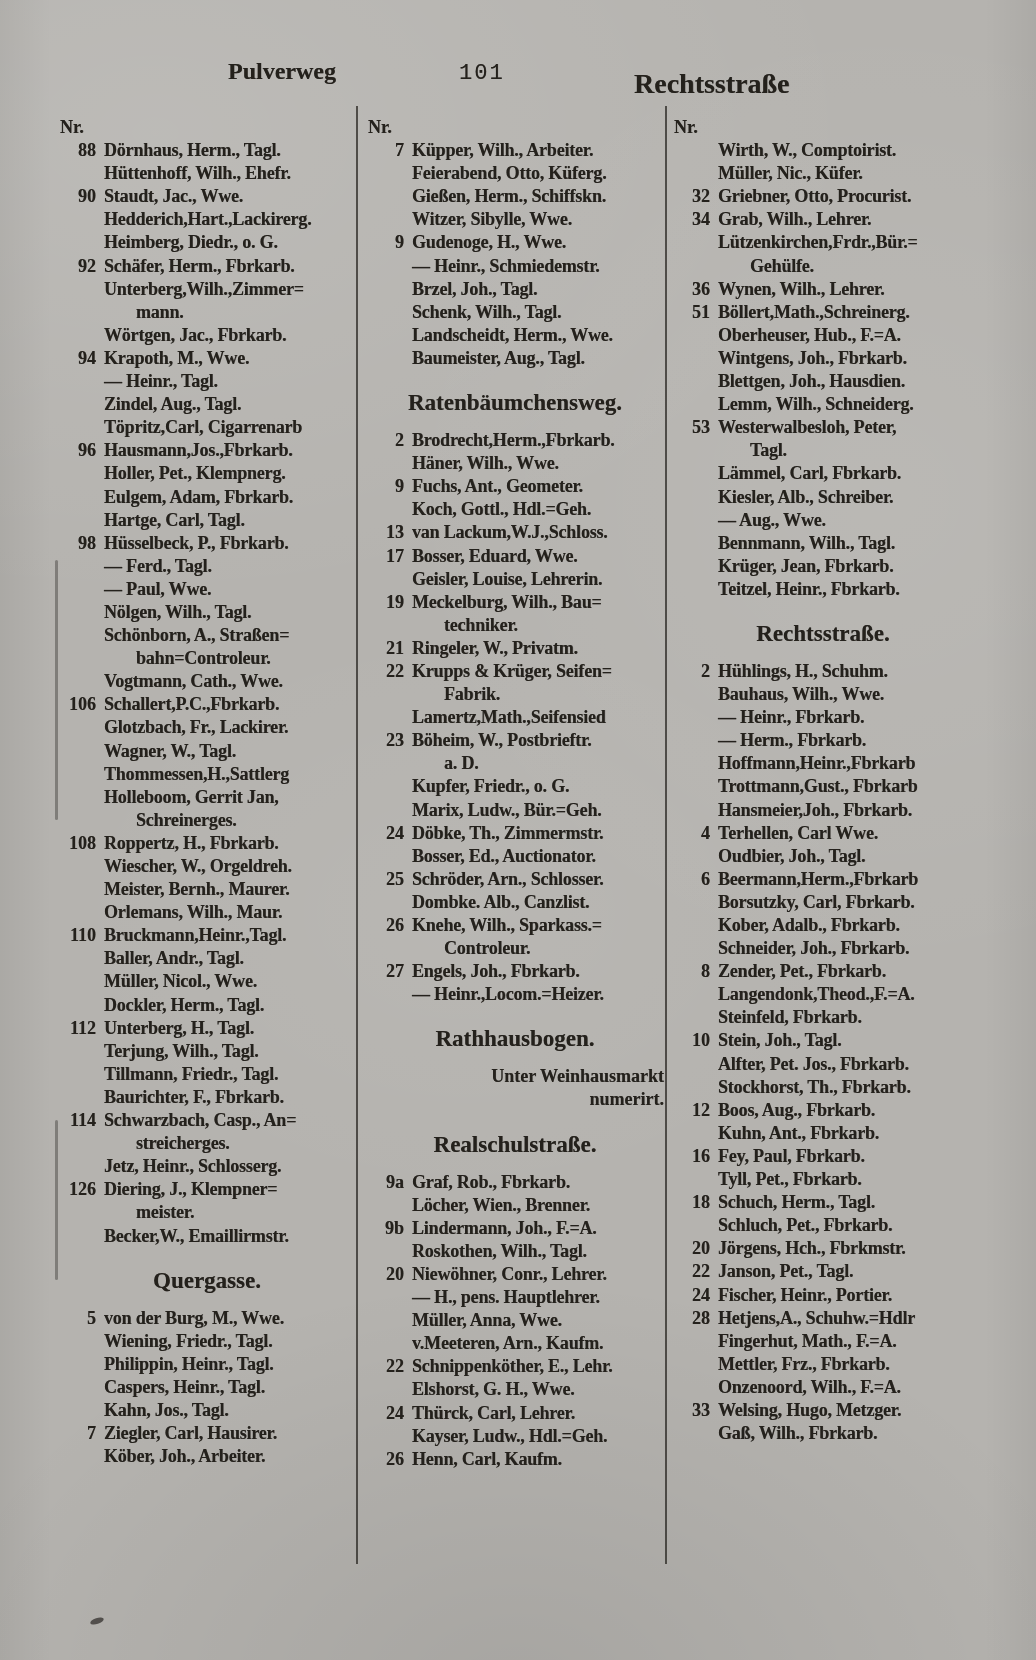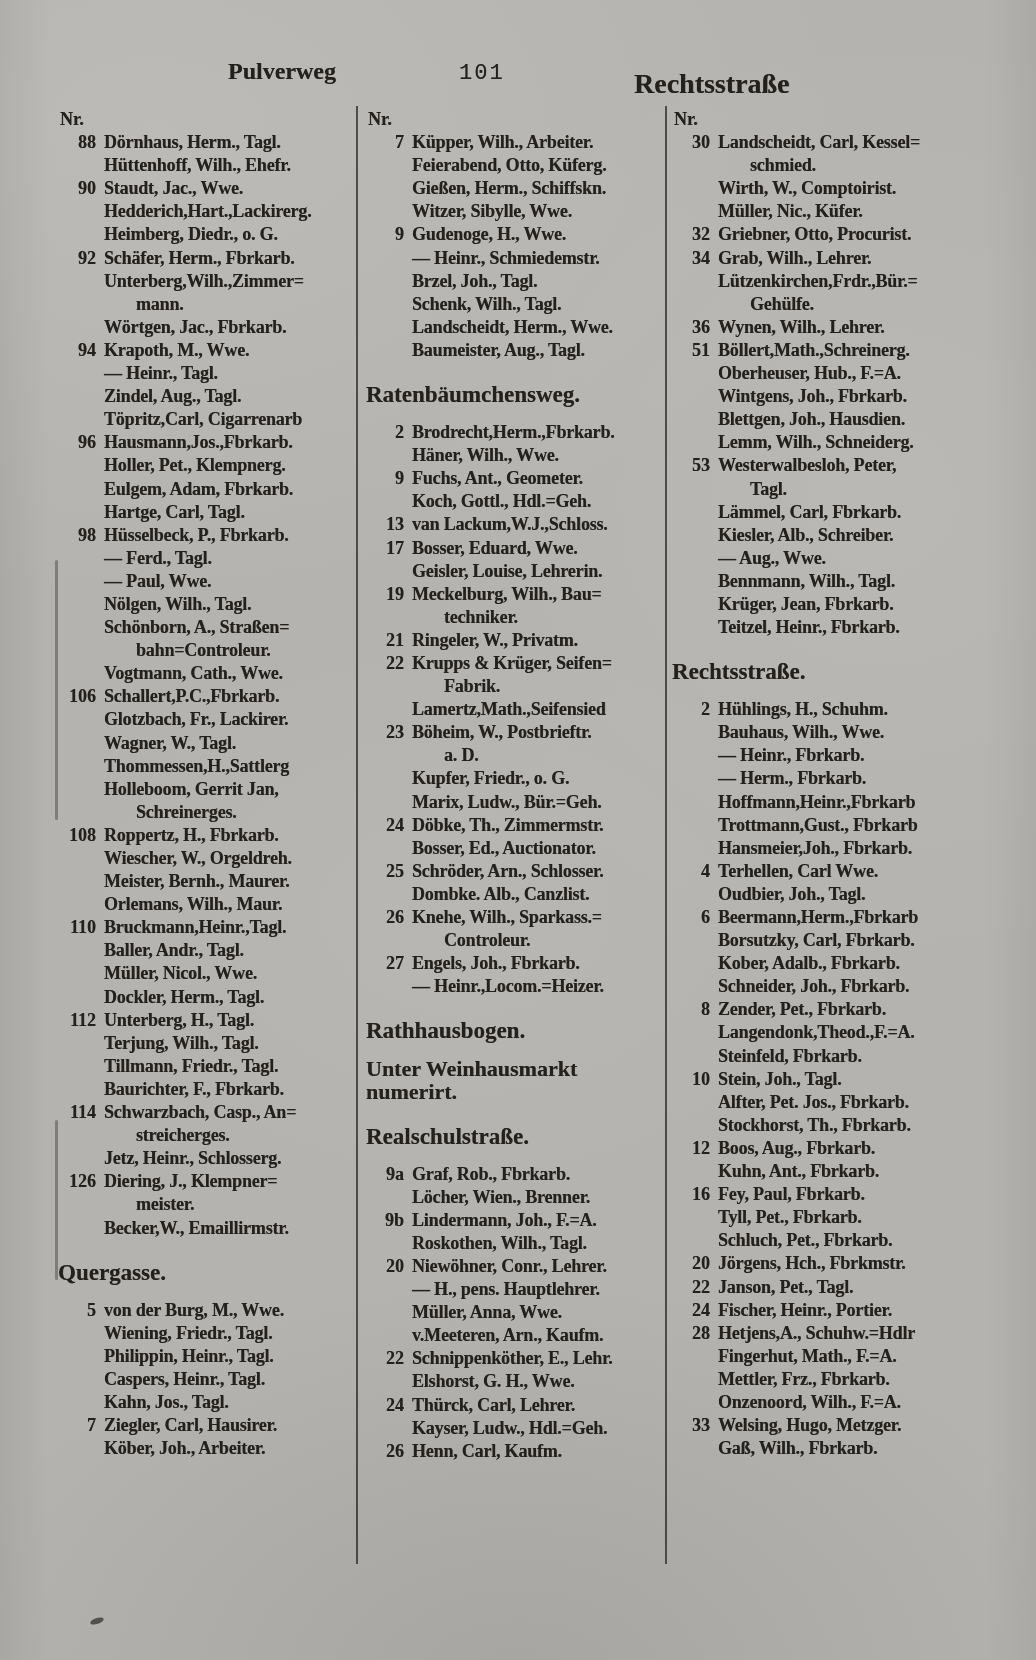--- a/index.html
+++ b/index.html
@@ -16,27 +16,27 @@
     color:#24211c;
   }
   .ink{ text-shadow:0.3px 0.3px 0.6px rgba(25,22,18,.5); }
   .header-left{position:absolute;top:58px;left:228px;font-size:24px;font-weight:700;}
   .page-number{position:absolute;top:61px;left:459px;font-size:22px;font-weight:400;letter-spacing:2px;font-family:Liberation Mono, monospace;}
   .header-right{position:absolute;top:68px;left:634px;font-size:28px;font-weight:700;}
   .column{position:absolute;top:108px;font-weight:700;}
   #col1{left:58px;width:298px;}
   #col2{left:366px;width:298px;}
   #col3{left:672px;width:302px;}
-  .nr-label{font-size:18px;line-height:23.1px;margin-left:2px;}
+  .nr-label{font-size:18px;line-height:23.1px;margin-left:2px;margin-top:8px;}
   .entry{position:relative;padding-left:46px;font-size:18px;}
   .num{position:absolute;left:0;top:0;width:38px;text-align:right;line-height:23.1px;}
   .line{line-height:23.1px;white-space:nowrap;letter-spacing:-0.2px;}
   .line.cont{padding-left:32px;}
-  .street-heading{font-size:23px;margin:20px 0 13px 0;}
-  .note{text-align:left;font-size:22px;margin:1px 0;}
+  .street-heading{font-size:23px;text-align:center;margin:20px 0 13px 0;}
+  .note{text-align:right;font-size:18px;margin:1px 0;}
   .note-line{line-height:23.1px;}
   .divider{position:absolute;top:106px;width:2px;height:1458px;background:rgba(38,35,31,.72);}
   #div1{left:356px;}
   #div2{left:665px;}
   .artifact{position:absolute;background:rgba(40,38,34,.38);}
   #art1{left:55px;top:560px;width:3px;height:260px;border-radius:2px;}
   #art2{left:55px;top:1120px;width:3px;height:160px;border-radius:2px;}
   #art3{left:90px;top:1618px;width:14px;height:6px;border-radius:50%;background:rgba(30,28,25,.65);transform:rotate(-18deg);}
 </style>
 </head>
@@ -632,27 +632,20 @@
     <div class="entry">
       <span class="num">26</span>
       <div class="etext">
         <div class="line">Henn, Carl, Kaufm.</div>
       </div>
     </div>
   </div>
 <div class="column ink" id="col3">
     <div class="nr-label">Nr.</div>
     <div class="entry">
-      <span class="num">30</span>
-      <div class="etext">
-        <div class="line">Landscheidt, Carl, Kessel=</div>
-        <div class="line cont">schmied.</div>
-      </div>
-    </div>
-    <div class="entry">
       <span class="num"></span>
       <div class="etext">
         <div class="line">Wirth, W., Comptoirist.</div>
       </div>
     </div>
     <div class="entry">
       <span class="num"></span>
       <div class="etext">
         <div class="line">Müller, Nic., Küfer.</div>
       </div>
@@ -885,20 +878,26 @@
     <div class="entry">
       <span class="num">16</span>
       <div class="etext">
         <div class="line">Fey, Paul, Fbrkarb.</div>
       </div>
     </div>
     <div class="entry">
       <span class="num"></span>
       <div class="etext">
         <div class="line">Tyll, Pet., Fbrkarb.</div>
+      </div>
+    </div>
+    <div class="entry">
+      <span class="num">18</span>
+      <div class="etext">
+        <div class="line">Schuch, Herm., Tagl.</div>
       </div>
     </div>
     <div class="entry">
       <span class="num"></span>
       <div class="etext">
         <div class="line">Schluch, Pet., Fbrkarb.</div>
       </div>
     </div>
     <div class="entry">
       <span class="num">20</span>

